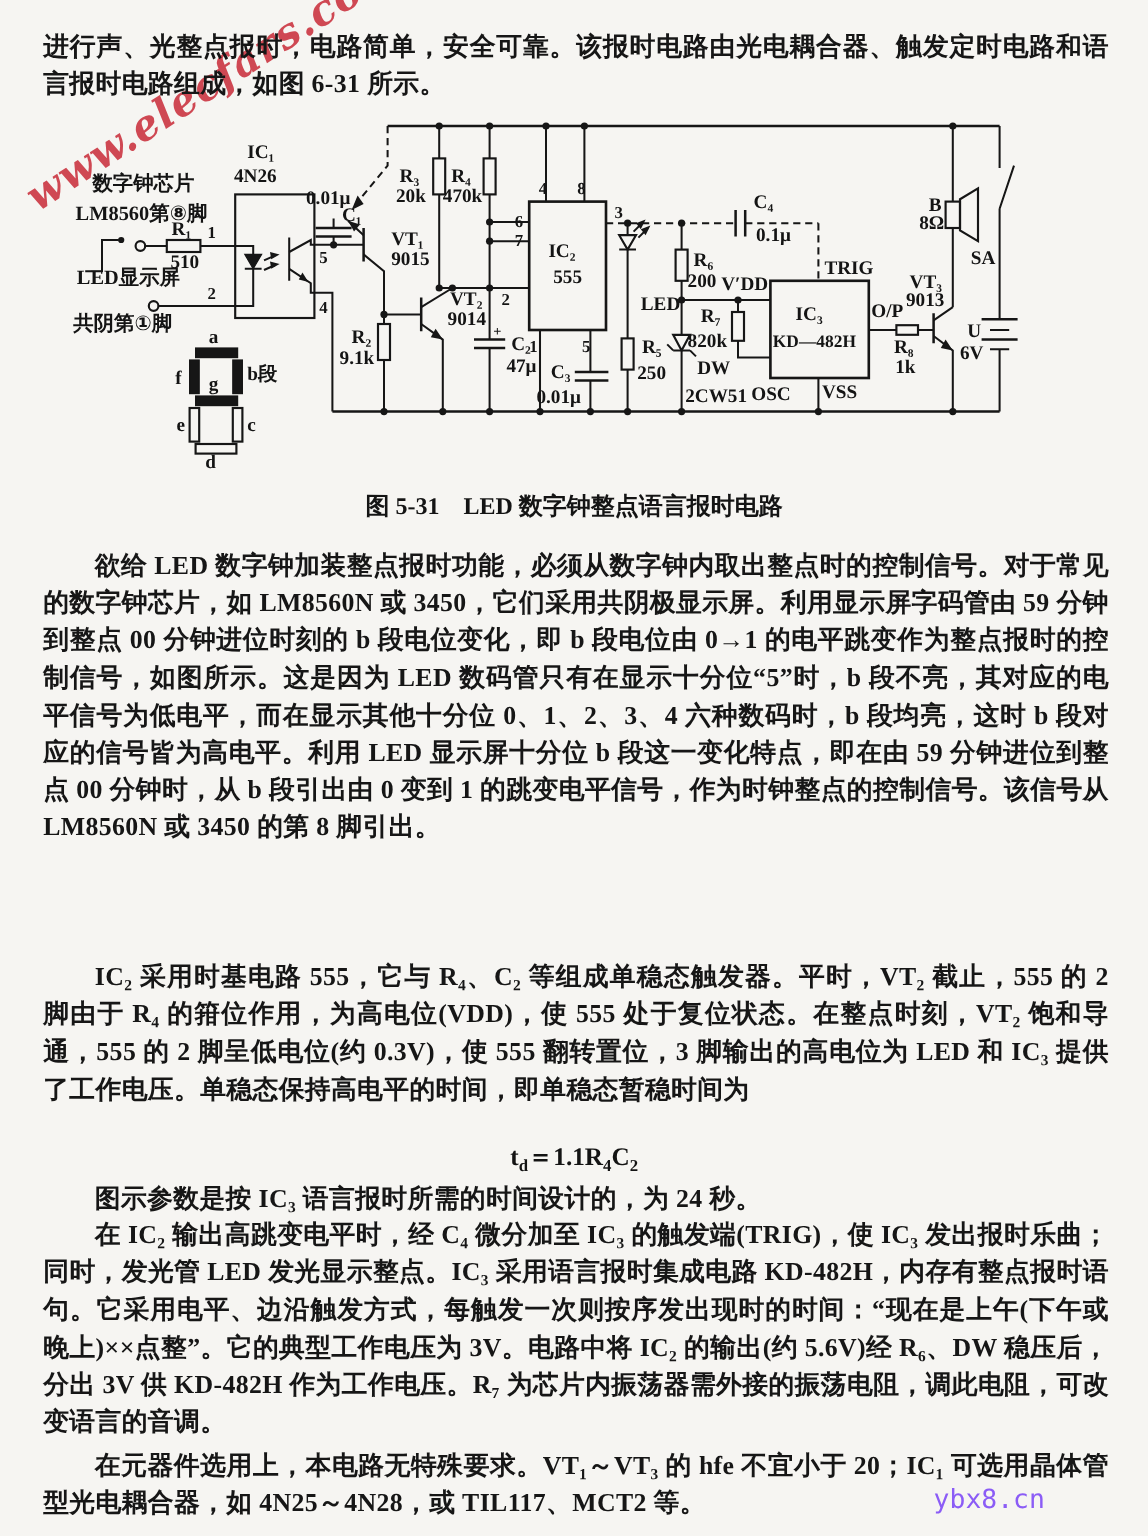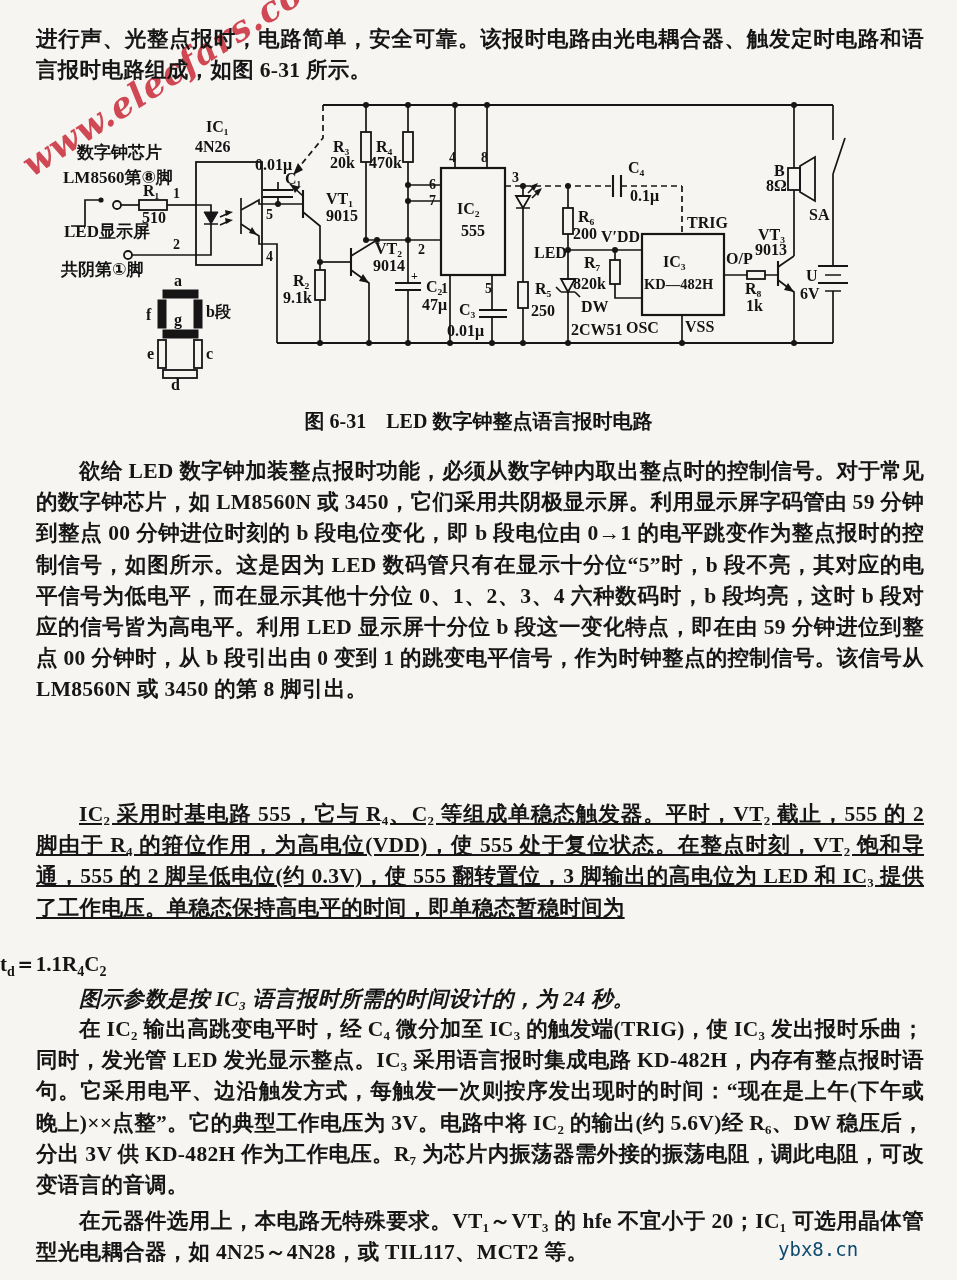--- a/index.html
+++ b/index.html
@@ -2,26 +2,26 @@
 <html><head>
 <meta charset="utf-8">
 <style>
   html,body{margin:0;padding:0;}
   .page{position:relative;width:957px;height:1280px;background:#f6f5f2;overflow:hidden;
         font-family:"Liberation Serif","DejaVu Serif",serif;color:#141414;}
   .bodytext{position:absolute;left:36px;width:888px;font-size:21.5px;line-height:31.2px;
         font-weight:700;text-align:justify;letter-spacing:.3px;color:#161616;}
   .indent{text-indent:2em;}
   .caption{position:absolute;left:0;width:100%;text-align:center;font-size:20px;font-weight:700;}
-  .formula{position:absolute;left:0;width:100%;font-size:21px;font-weight:700;}
+  .formula{position:absolute;left:0;width:100%;text-align:center;font-size:21px;font-weight:700;}
   .formula sub{font-size:14px;}
   .watermark{position:absolute;left:14px;top:150px;transform:rotate(-33deg);transform-origin:left top;
         font-size:35px;font-weight:700;font-style:italic;letter-spacing:1px;color:rgba(201,48,60,.88);
         font-family:"DejaVu Serif","Liberation Serif",serif;white-space:nowrap;}
-  .footer{position:absolute;left:778px;top:1238px;font-size:19px;color:#0c4a6e;
+  .footer{position:absolute;left:778px;top:1238px;font-size:22px;color:#8b5cf6;
         font-family:"DejaVu Sans Mono",monospace;}
   svg text{font-family:"Liberation Serif","DejaVu Sans",serif;fill:#141414;font-weight:700;}
   .lbl{font-size:16px;}
   .pin{font-size:14px;}
   .cn{font-size:17px;}
   .sm{font-size:12px;}
   .wire{stroke:#161616;stroke-width:1.7;fill:none;}
   .wire2{stroke:#161616;stroke-width:2.1;fill:none;}
   .dash{stroke:#161616;stroke-width:1.7;fill:none;stroke-dasharray:6 4;}
   .comp{stroke:#161616;stroke-width:1.8;fill:none;}
@@ -279,25 +279,25 @@
       <text class="lbl" x="119" y="239">g</text>
       <text class="lbl" x="151" y="231">b段</text>
       <text class="lbl" x="92" y="273">e</text>
       <text class="lbl" x="151" y="273">c</text>
       <text class="lbl" x="116" y="304">d</text>
     </g>
 
     <circle class="dot" cx="739" cy="104" r="0"></circle>
   </svg>
 
-  <div class="caption" style="top:408px;">图 6-31　LED 数字钟整点语言报时电路</div>
+  <div class="caption" style="top:408px;">图 5-31　LED 数字钟整点语言报时电路</div>
 
   <div class="bodytext indent" style="top:456px;">欲给 LED 数字钟加装整点报时功能，必须从数字钟内取出整点时的控制信号。对于常见的数字钟芯片，如 LM8560N 或 3450，它们采用共阴极显示屏。利用显示屏字码管由 59 分钟到整点 00 分钟进位时刻的 b 段电位变化，即 b 段电位由 0→1 的电平跳变作为整点报时的控制信号，如图所示。这是因为 LED 数码管只有在显示十分位“5”时，b 段不亮，其对应的电平信号为低电平，而在显示其他十分位 0、1、2、3、4 六种数码时，b 段均亮，这时 b 段对应的信号皆为高电平。利用 LED 显示屏十分位 b 段这一变化特点，即在由 59 分钟进位到整点 00 分钟时，从 b 段引出由 0 变到 1 的跳变电平信号，作为时钟整点的控制信号。该信号从 LM8560N 或 3450 的第 8 脚引出。</div>
-  <div class="bodytext indent" style="top:799px;text-decoration:underline;">IC₂ 采用时基电路 555，它与 R₄、C₂ 等组成单稳态触发器。平时，VT₂ 截止，555 的 2 脚由于 R₄ 的箝位作用，为高电位(VDD)，使 555 处于复位状态。在整点时刻，VT₂ 饱和导通，555 的 2 脚呈低电位(约 0.3V)，使 555 翻转置位，3 脚输出的高电位为 LED 和 IC₃ 提供了工作电压。单稳态保持高电平的时间，即单稳态暂稳时间为</div>
+  <div class="bodytext indent" style="top:799px;">IC₂ 采用时基电路 555，它与 R₄、C₂ 等组成单稳态触发器。平时，VT₂ 截止，555 的 2 脚由于 R₄ 的箝位作用，为高电位(VDD)，使 555 处于复位状态。在整点时刻，VT₂ 饱和导通，555 的 2 脚呈低电位(约 0.3V)，使 555 翻转置位，3 脚输出的高电位为 LED 和 IC₃ 提供了工作电压。单稳态保持高电平的时间，即单稳态暂稳时间为</div>
 
   <div class="formula" style="top:950px;"><span>t</span><sub>d</sub><span>＝1.1R</span><sub>4</sub><span>C</span><sub>2</sub></div>
 
-  <div class="bodytext indent" style="top:984px;font-style:italic;">图示参数是按 IC₃ 语言报时所需的时间设计的，为 24 秒。</div>
+  <div class="bodytext indent" style="top:984px;">图示参数是按 IC₃ 语言报时所需的时间设计的，为 24 秒。</div>
   <div class="bodytext indent" style="top:1014px;">在 IC₂ 输出高跳变电平时，经 C₄ 微分加至 IC₃ 的触发端(TRIG)，使 IC₃ 发出报时乐曲；同时，发光管 LED 发光显示整点。IC₃ 采用语言报时集成电路 KD-482H，内存有整点报时语句。它采用电平、边沿触发方式，每触发一次则按序发出现时的时间：“现在是上午(下午或晚上)××点整”。它的典型工作电压为 3V。电路中将 IC₂ 的输出(约 5.6V)经 R₆、DW 稳压后，分出 3V 供 KD-482H 作为工作电压。R₇ 为芯片内振荡器需外接的振荡电阻，调此电阻，可改变语言的音调。</div>
   <div class="bodytext indent" style="top:1206px;">在元器件选用上，本电路无特殊要求。VT₁～VT₃ 的 hfe 不宜小于 20；IC₁ 可选用晶体管型光电耦合器，如 4N25～4N28，或 TIL117、MCT2 等。</div>
 
   <div class="footer">ybx8.cn</div>
 </div>
 
 </body></html>

